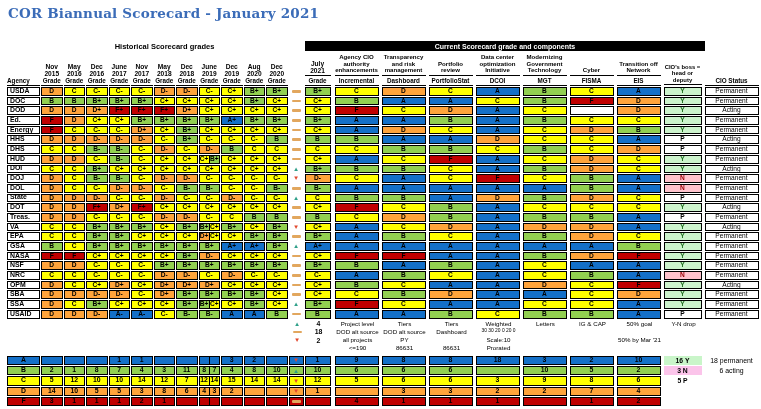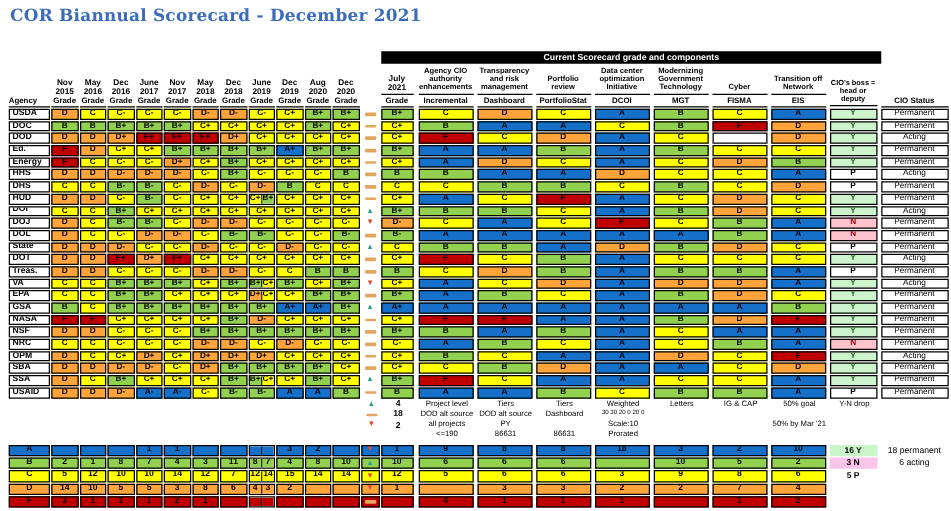--- a/index.html
+++ b/index.html
@@ -53,23 +53,24 @@
   .scell{font-size:6.9px;}
   .sb{box-sizing:border-box;display:flex;align-items:center;justify-content:center;
       font-size:6.8px;font-weight:bold;border:none;}
   .sstat{box-sizing:border-box;display:flex;align-items:center;justify-content:center;
       font-size:6.9px;font-weight:normal;white-space:nowrap;}
 </style>
 </head>
 <body>
 
 <div class="app">
-  <div class="page-title" style="color: rgb(59, 108, 184);">COR Biannual Scorecard - December 2021</div>
+  <div class="page-title" style="color: rgb(59, 108, 184);">COR Biannual Scorecard - January 2021</div>
   <div id="grid">
     <div id="header">
+      <div class="hist-title">Historical Scorecard grades</div>
       <div class="black-bar">Current Scorecard grade and components</div>
       <div class="hrow" id="hdr-row">
           <div class="c-agency hcol">
             <div class="hsub u left">Agency</div>
           </div>
           <div class="c-grade hcol">
             <div class="hline">Nov</div>
             <div class="hline">2015</div>
             <div class="hsub u">Grade</div>
           </div>

